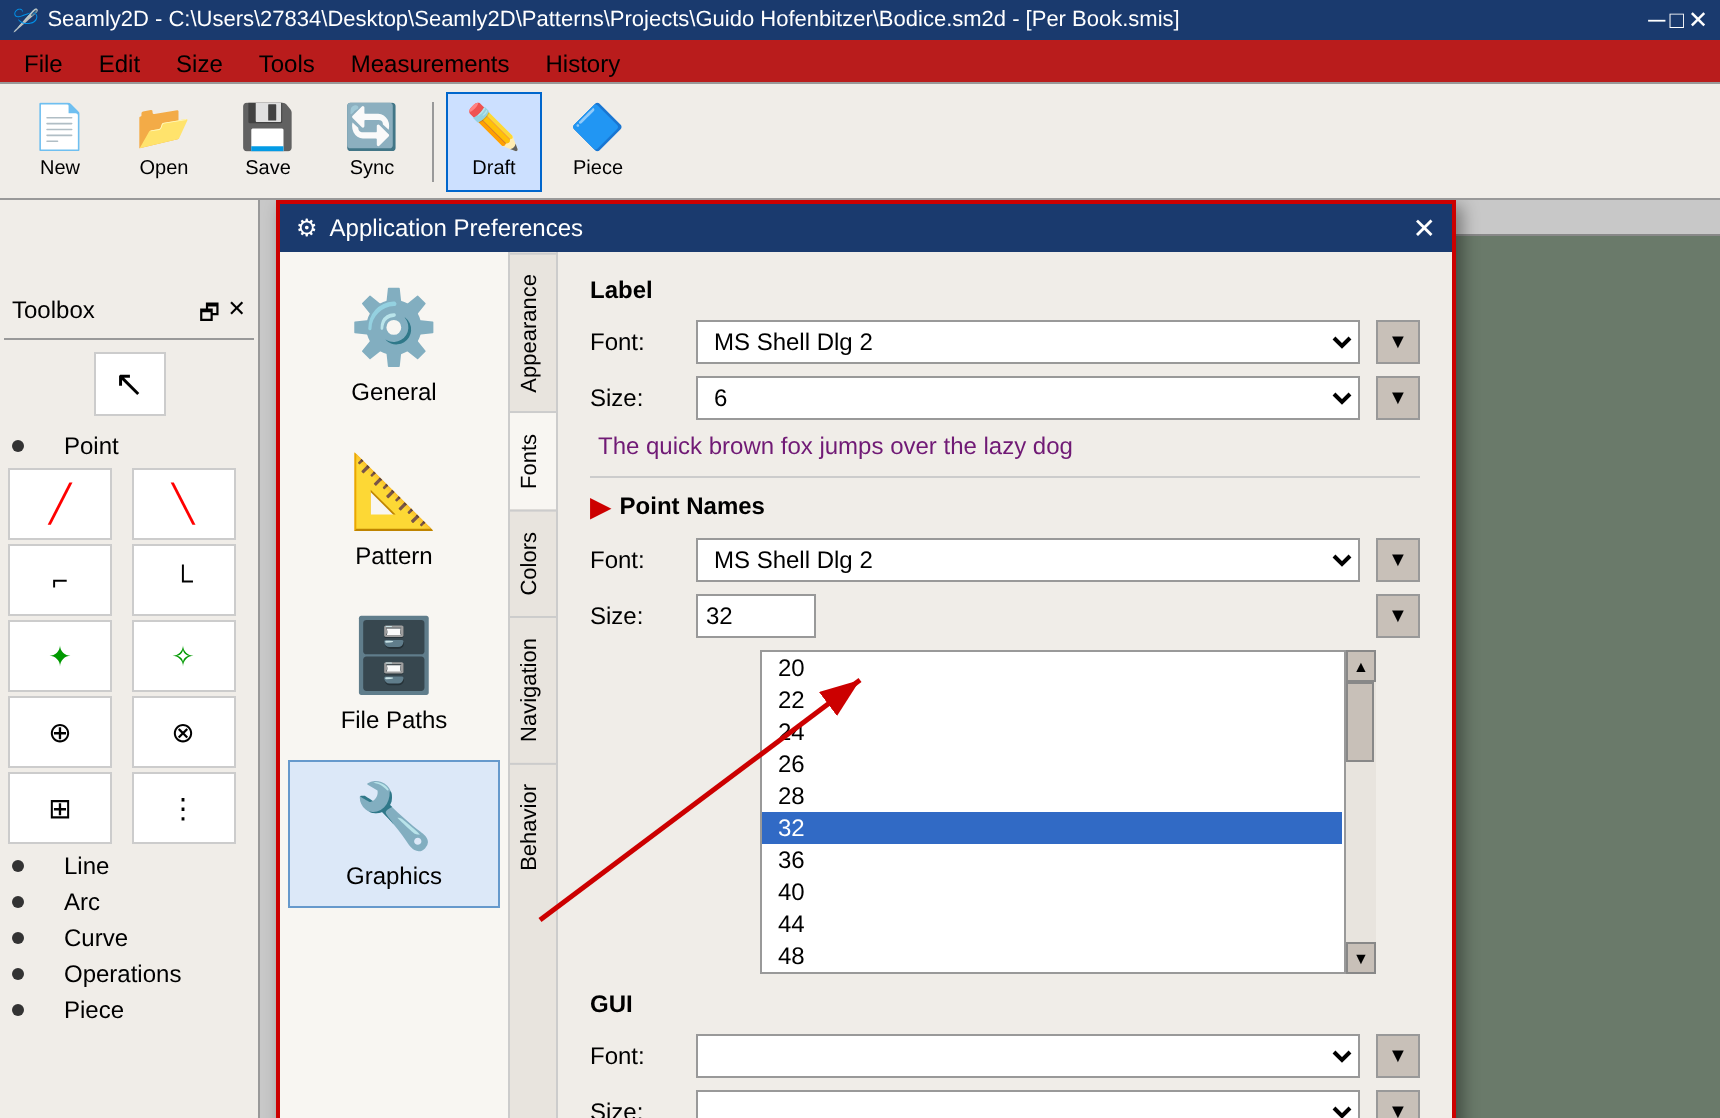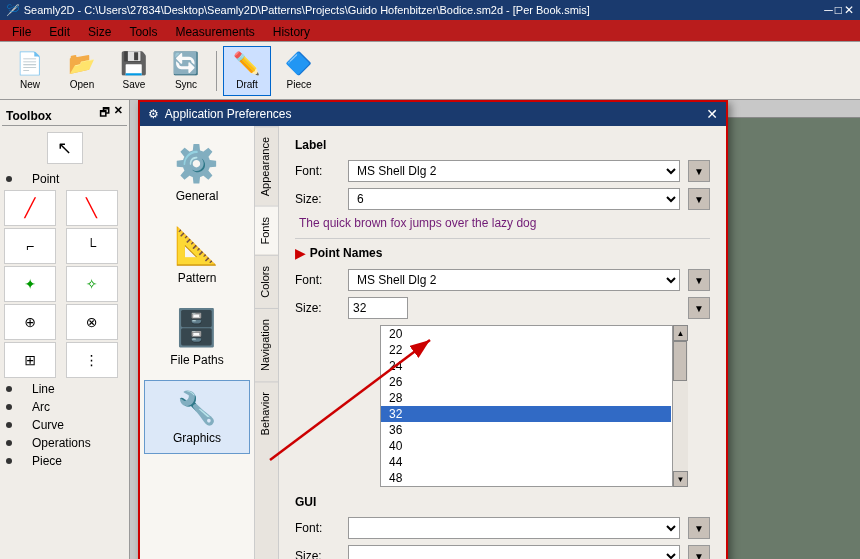--- a/index.html
+++ b/index.html
@@ -19,21 +19,21 @@
     .tool-btn { display: flex; flex-direction: column; align-items: center; justify-content: center; width: 48px; height: 50px; background: #f0ede8; border: 1px solid transparent; cursor: pointer; font-size: 10px; gap: 2px; }
     .tool-btn .icon { font-size: 22px; }
     .tool-btn.active { border-color: #0066cc; background: #cce0ff; }
     .toolbar-sep { width: 1px; height: 40px; background: #999; margin: 0 2px; }
 
     
     .main-area { display: flex; height: calc(559px - 100px); }
 
     
     .toolbox { width: 130px; background: #f0ede8; border-right: 1px solid #999; padding: 2px; overflow-y: auto; }
-    .toolbox-header { display: flex; align-items: flex-end; justify-content: space-between; padding: 2px 4px; font-size: 12px; font-weight: bold; border-bottom: 1px solid #999; margin-bottom: 4px; }
+    .toolbox-header { display: flex; align-items: flex-start; justify-content: space-between; padding: 2px 4px; font-size: 12px; font-weight: normal; border-bottom: 1px solid #999; margin-bottom: 4px; margin-top: 44px; }
     .toolbox-header-icons { display: flex; gap: 4px; }
     .toolbox-select { display: flex; align-items: center; justify-content: center; width: 36px; height: 32px; border: 1px solid #ccc; background: white; margin: 2px auto; cursor: pointer; }
     .tool-grid { display: grid; grid-template-columns: 1fr 1fr; gap: 2px; padding: 2px; }
     .tool-cell { width: 52px; height: 36px; border: 1px solid #ccc; background: white; display: flex; align-items: center; justify-content: center; cursor: pointer; font-size: 16px; }
     .toolbox-section-label { display: flex; align-items: center; gap: 20px; padding: 2px 4px; cursor: pointer; }
     .dot { width: 6px; height: 6px; background: #333; border-radius: 50%; }
 
     
     .canvas-area { flex: 1; background: #a0a0a0; position: relative; overflow: hidden; }
     .canvas-ruler-h { position: absolute; top: 0; left: 0; right: 0; height: 18px; background: #c8c8c8; border-bottom: 1px solid #888; }

